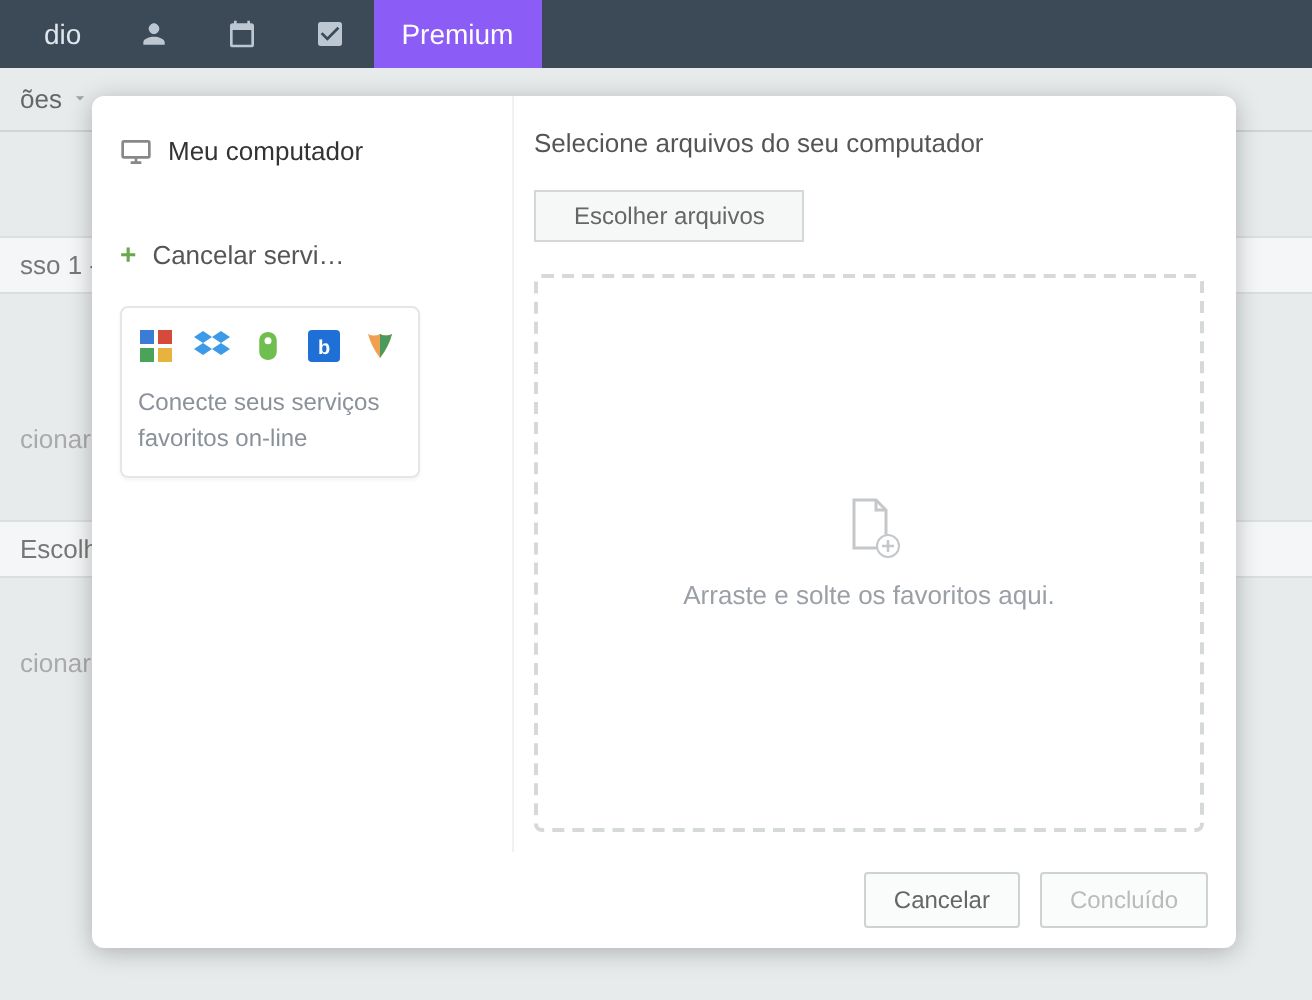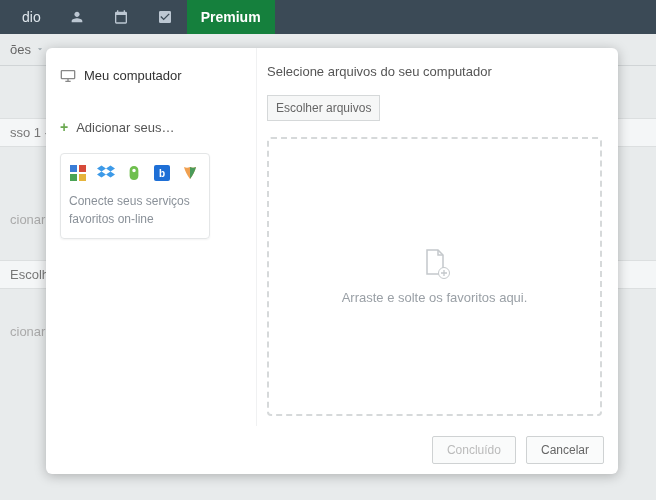--- a/index.html
+++ b/index.html
@@ -14,21 +14,21 @@
   .topbar {
     height: 34px;
     background: #3b4a56;
     display: flex;
     align-items: flex-end;
     padding: 0 8px;
     color: #dfe6ec;
     font-size: 14px;
   }
   .topbar .seg { padding: 0 14px; height:34px; display:flex; align-items:center; }
-  .topbar .premium { background:#15803d; color:#fff;font-weight:bold; }
+  .topbar .premium { background:#8b5cf6; color:#fff; }
   .icon-svg { width:16px; height:16px; fill:#bcc7d2; }
   .subbar {
     height: 32px;
     background: #e8ebec;
     border-bottom: 1px solid #d0d4d6;
     display: flex; align-items: center;
     padding: 0 10px;
     color: #666; font-size: 13px;
   }
   .subbar .chev { margin-left:4px; }
@@ -75,21 +75,21 @@
   .main {
     flex:1; padding:16px 16px 10px 10px;
     display:flex; flex-direction:column;
     border-left:1px solid #f0f1f2;
     margin-left:40px;
   }
   .main-title { color:#555; font-size:13px; margin-bottom:16px; }
   .choose-btn {
     align-self:flex-start;
     background:#f6f7f7; border:1px solid #d5d8d9;
-    color:#666; font-size:12px; padding:5px 8px;
+    color:#666; font-size:12px; padding:5px 19px;
     cursor:pointer;
   }
   .dropzone {
     margin-top:16px; flex:1;
     border:2px dashed #d6d9da; border-radius:4px;
     display:flex; flex-direction:column; align-items:center; justify-content:center;
     gap:14px;
   }
   .dz-icon { width:24px; height:28px; position:relative; }
   .dz-text { color:#9aa0a6; font-size:13px; }
@@ -148,21 +148,21 @@
       <div class="sidebar">
         <div class="side-row computer">
           <svg width="16" height="14" viewBox="0 0 24 20" fill="none" stroke="#888" stroke-width="2">
             <rect x="2" y="2" width="20" height="12" rx="1"></rect>
               <path d="M8 18h8M12 14v4"></path>
           </svg>
           <span>Meu computador</span>
         </div>
         <div class="side-row add">
           <span class="plus">+</span>
-          <span>Adicionar seus…</span>
+          <span>Cancelar servi…</span>
         </div>
         <div class="services-card">
           <div class="svc-icons">
             <span>
               <svg width="16" height="16" viewBox="0 0 16 16">
                   <rect x="0" y="0" width="7" height="7" fill="#3a7cd6"></rect>
                   <rect x="9" y="0" width="7" height="7" fill="#d64a3a"></rect>
                   <rect x="0" y="9" width="7" height="7" fill="#4aa356"></rect>
                   <rect x="9" y="9" width="7" height="7" fill="#e6b43c"></rect>
                 </svg>
@@ -207,17 +207,17 @@
               <circle cx="6" cy="6" r="5.5" fill="#fff" stroke="#c4c8cb"></circle>
                 <path d="M6 3v6M3 6h6" stroke="#c4c8cb" stroke-width="1.3"></path>
             </svg>
           </div>
           <div class="dz-text">Arraste e solte os favoritos aqui.</div>
         </div>
       </div>
 
     </div>
     <div class="modal-footer">
+      <button class="btn">Cancelar</button>
       <button class="btn disabled">Concluído</button>
-      <button class="btn">Cancelar</button>
     </div>
   </div>
 </div>
 
 </body></html>

